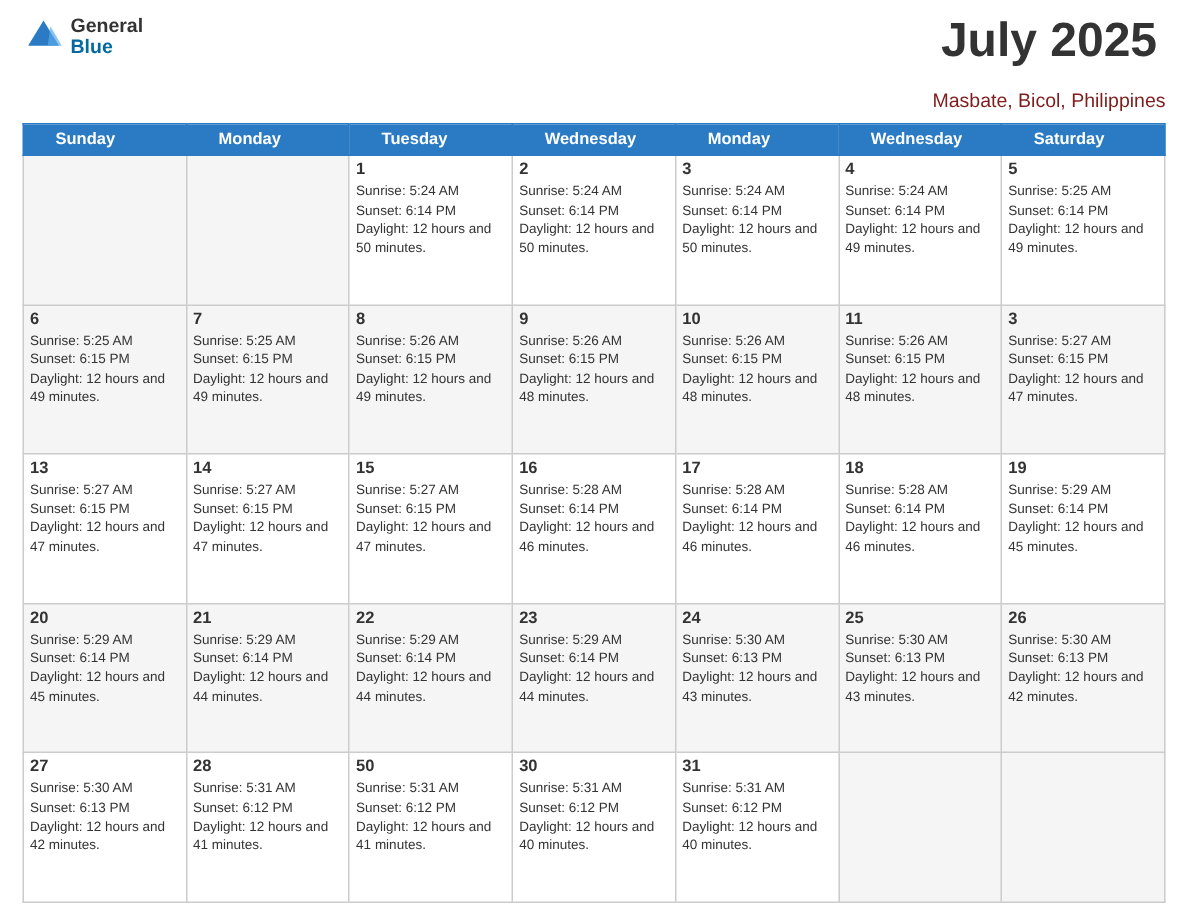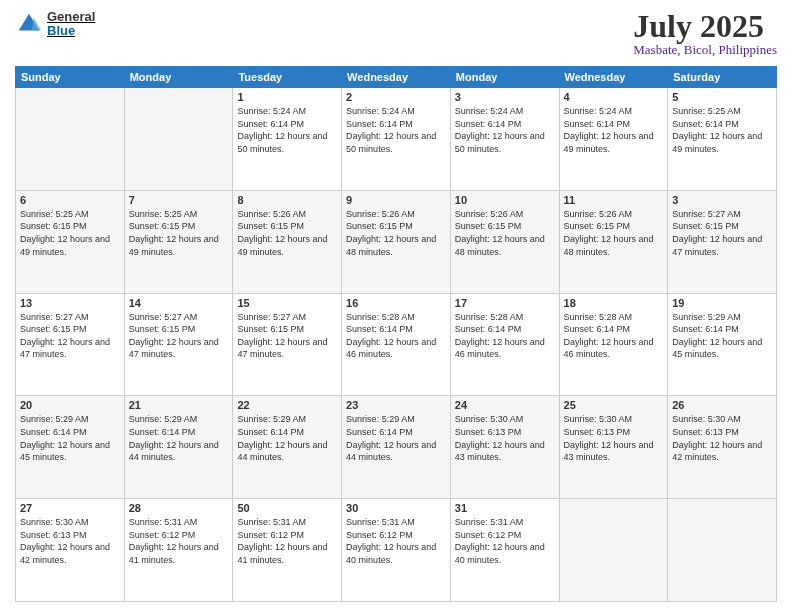--- a/index.html
+++ b/index.html
@@ -27,53 +27,52 @@
       display: flex;
       align-items: center;
       gap: 4px;
     }
     .logo-text {
       display: flex;
       flex-direction: column;
       font-size: 13px;
       font-weight: bold;
       line-height: 1.1;
-      text-decoration: underline;
     }
     .logo-general { color: #333; }
     .logo-blue { color: #0369a1; }
     .logo-icon {
       width: 28px;
       height: 28px;
     }
     .title-block {
-      text-align: left;
-      font-family: Liberation Serif, serif;
+      text-align: center;
     }
     .title-month {
       font-size: 32px;
       font-weight: bold;
       color: #333;
       line-height: 1;
     }
     .title-location {
       font-size: 13px;
-      color: #4c1d95;
+      color: #7f1d1d;
+      margin-top: 17px;
     }
     .calendar {
       width: 100%;
       border-collapse: collapse;
       flex: 1;
     }
     .calendar th {
       background: #2a7ac4;
       color: #fff;
       font-size: 11px;
       font-weight: bold;
-      padding: 4px 5px;
+      padding: 4px 21px;
       border: 1px solid #2a7ac4;
       text-align: left;
     }
     .calendar td {
       border: 1px solid #ccc;
       vertical-align: top;
       padding: 3px 4px;
       width: calc(100% / 7);
       font-size: 9.5px;
       color: #333;

